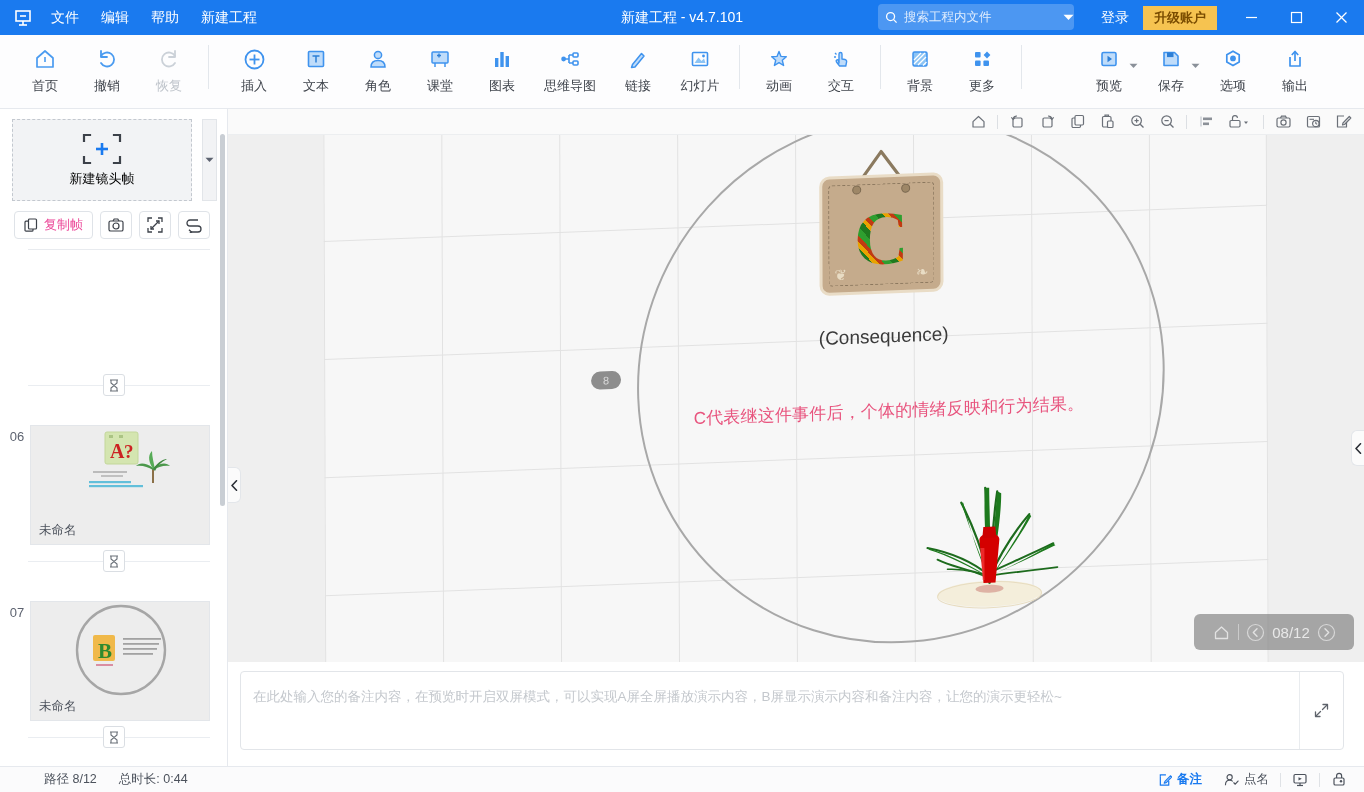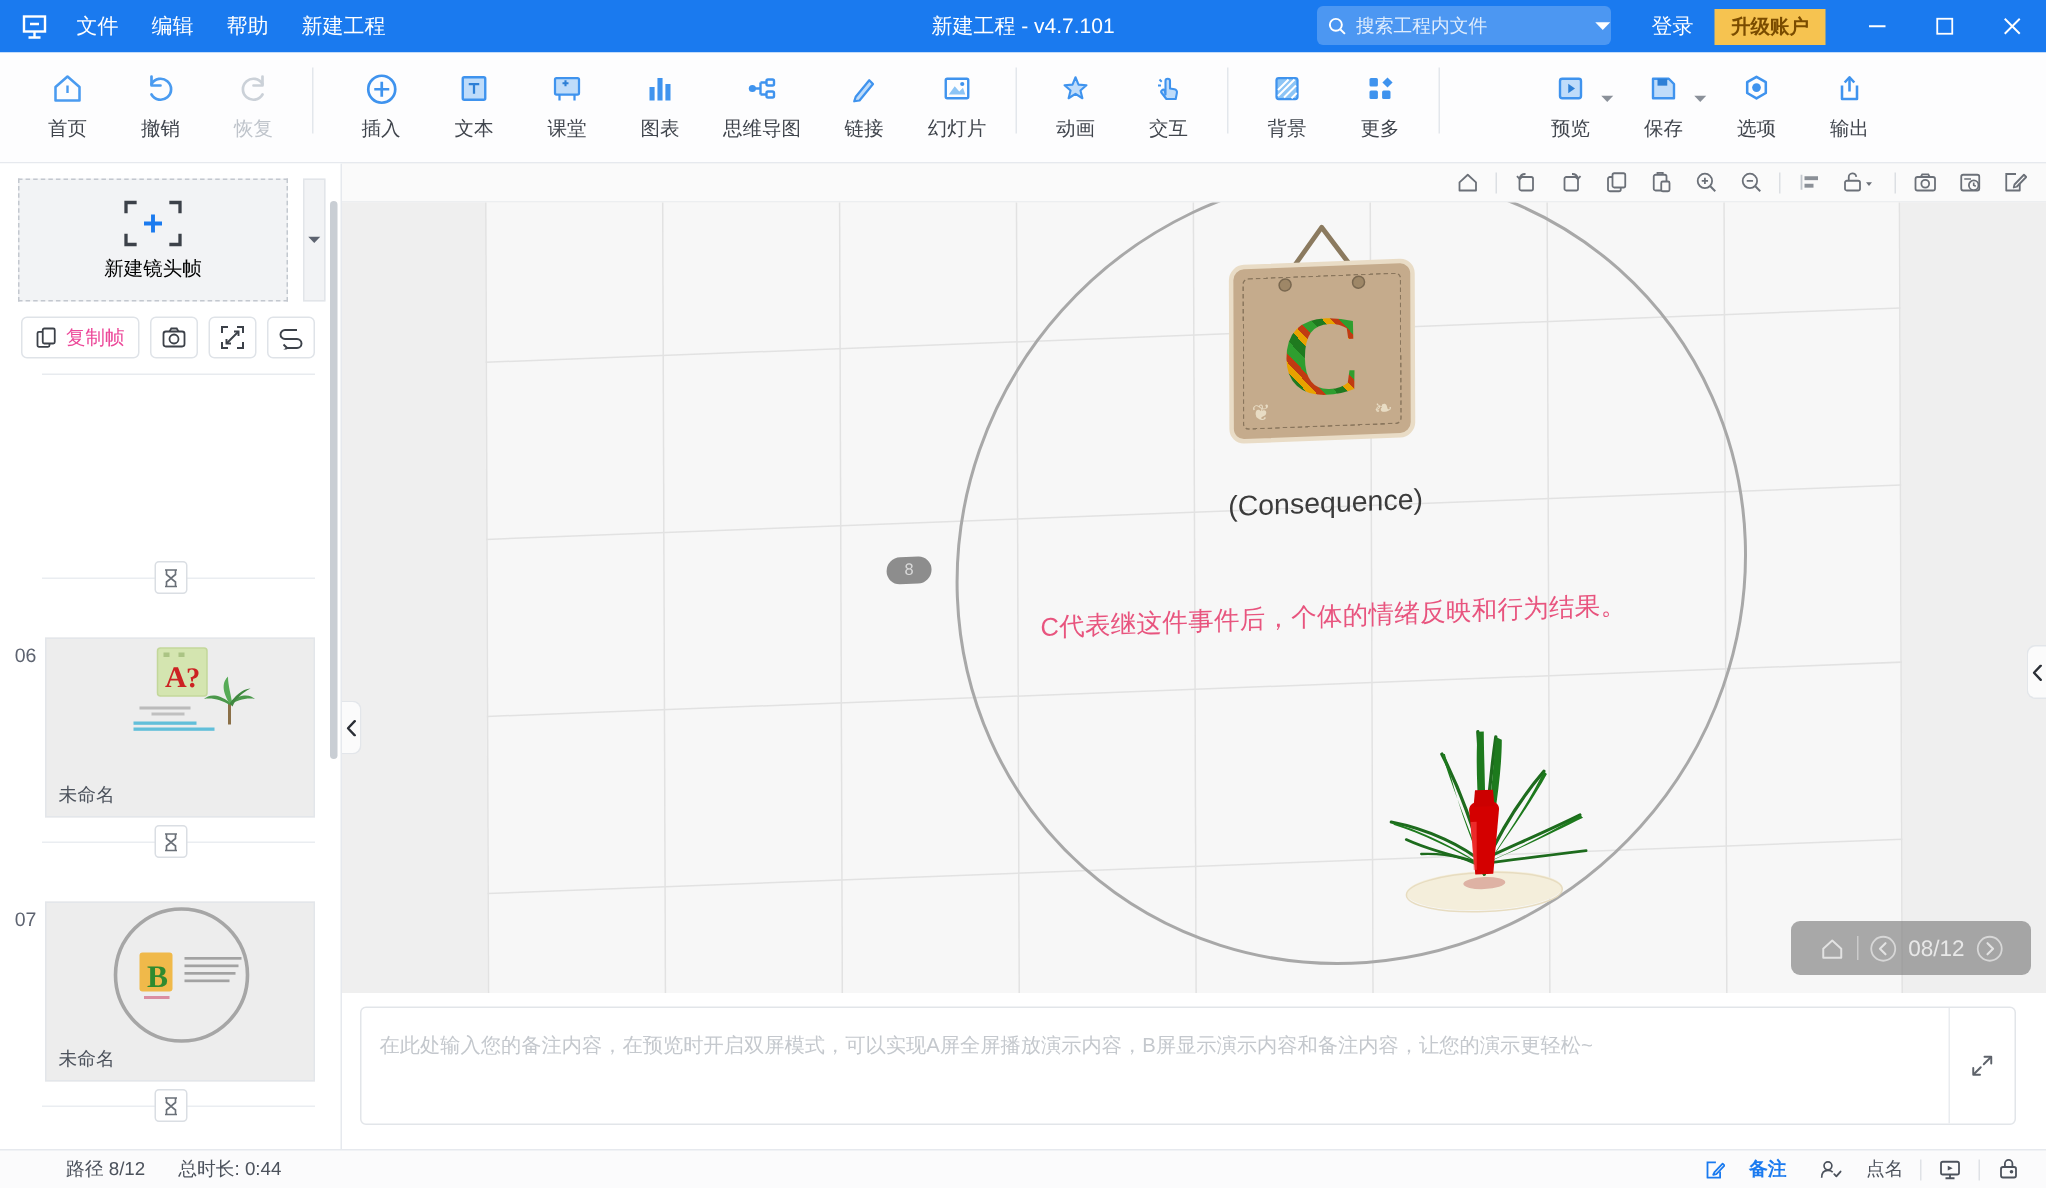--- a/index.html
+++ b/index.html
@@ -242,21 +242,21 @@
   #statusbar {
     position: absolute; bottom: 0; left: 0; width: 1364px; height: 26px;
     background: #fbfbfc; border-top: 1px solid #e6e9ee;
     display: flex; align-items: center; font-size: 12.5px; color: #4c525c;
   }
   #status-left { display: flex; align-items: center; gap: 22px; padding-left: 8px; margin-left: 36px; }
   #status-right {
     position: absolute; right: 6px; display: flex; align-items: center; gap: 0;
   }
   .sbtn {
-    display: flex; align-items: center; gap: 16px; padding: 0 11px; height: 26px;
+    display: flex; align-items: center; gap: 5px; padding: 0 11px; height: 26px;
     cursor: pointer; color: #4c525c;
   }
   .sbtn.active { color: #1a7aef; font-weight: bold; }
   .sb-sep { width: 1px; height: 14px; background: #dfe2e6; }
   svg { display: block; }
 </style>
 </head>
 <body>
 
 <div id="titlebar">
@@ -360,20 +360,29 @@
     <span class="lbl">插入</span>
   </div>
   <div class="rb-item">
     <span class="ico">
       <svg width="24" height="24" viewBox="0 0 24 24">
           <rect x="4.5" y="4.5" width="15" height="15" rx="1" fill="#bfdcfa" stroke="#3f93ee" stroke-width="1.6"></rect>
           <path d="M8.5 9 L15.5 9 M12 9 L12 15.5" stroke="#2d7fd6" stroke-width="1.5"></path>
         </svg>
     </span>
     <span class="lbl">文本</span>
+  </div>
+  <div class="rb-item">
+    <span class="ico">
+      <svg width="24" height="24" viewBox="0 0 24 24">
+          <circle cx="12" cy="8" r="3.6" fill="#bfdcfa" stroke="#3f93ee" stroke-width="1.5"></circle>
+          <path d="M5 20 C5 15.5 8.2 13.5 12 13.5 C15.8 13.5 19 15.5 19 20 Z" fill="#bfdcfa" stroke="#3f93ee" stroke-width="1.5"></path>
+        </svg>
+    </span>
+    <span class="lbl">角色</span>
   </div>
   <div class="rb-item">
     <span class="ico">
       <svg width="24" height="24" viewBox="0 0 24 24">
           <rect x="4" y="5" width="16" height="11" rx="1" fill="#bfdcfa" stroke="#3f93ee" stroke-width="1.5"></rect>
           <path d="M9 8.5 L13 8.5 M11 6.5 L11 10.5" stroke="#2d7fd6" stroke-width="1.4"></path>
           <line x1="7" y1="16" x2="7" y2="20" stroke="#3f93ee" stroke-width="1.5"></line>
           <line x1="17" y1="16" x2="17" y2="20" stroke="#3f93ee" stroke-width="1.5"></line>
         </svg>
     </span>

